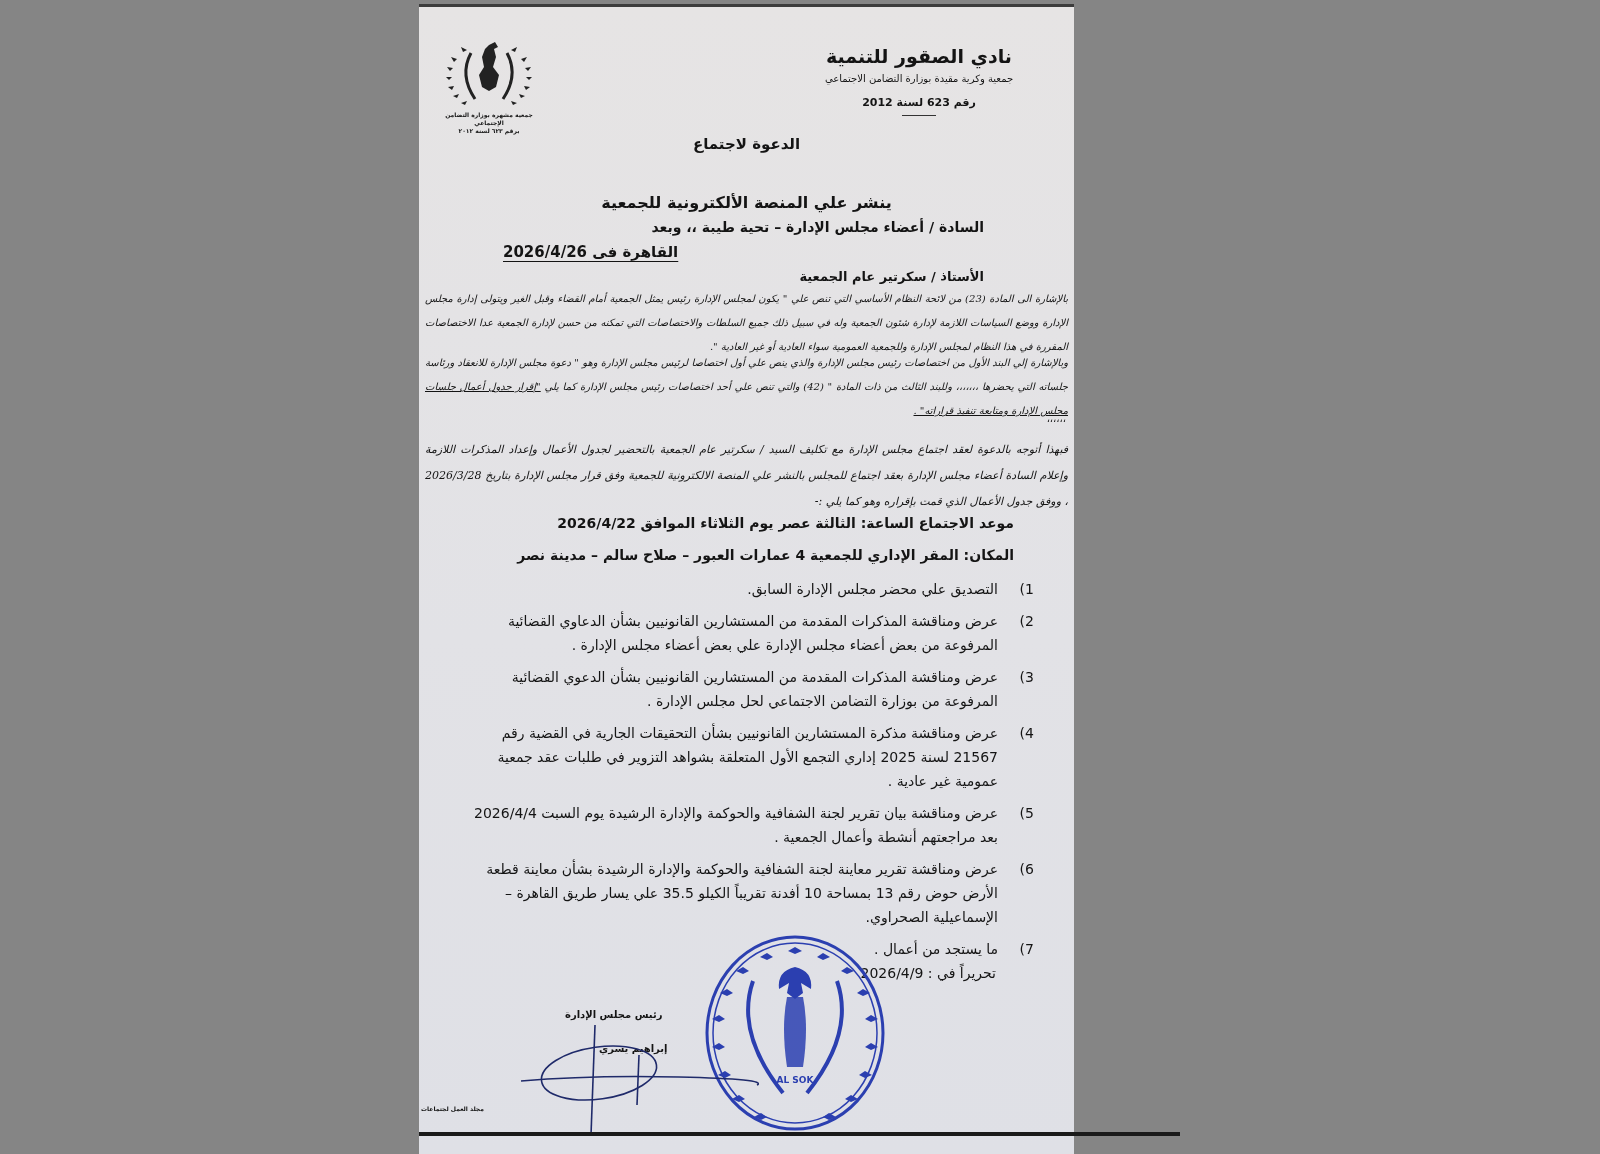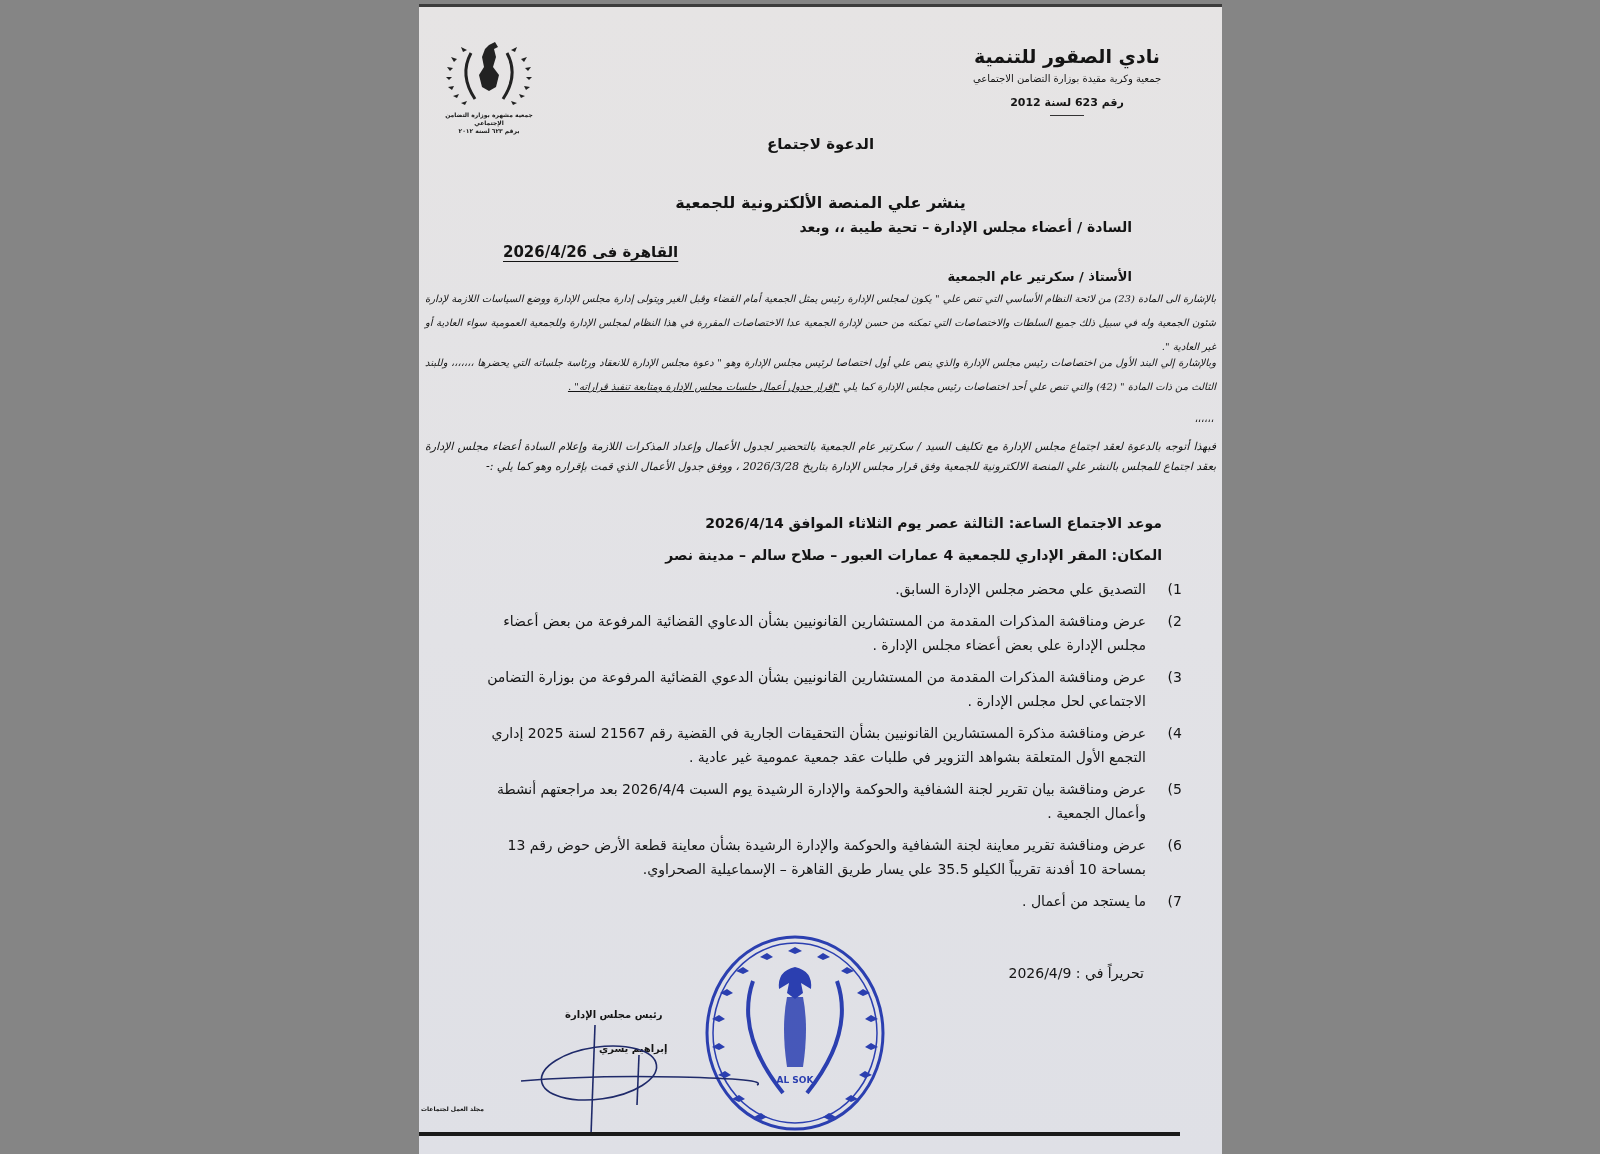--- a/index.html
+++ b/index.html
@@ -6,21 +6,21 @@
   body {
     width: 1600px; height: 1154px;
     background: #858585;
     position: relative;
     overflow: hidden;
     font-family: "DejaVu Sans", sans-serif;
   }
   .paper {
     position: absolute;
     left: 419px; top: 4px;
-    width: 803px; height: 1150px;
+    width: 655px; height: 1150px;
     background: linear-gradient(180deg, #e6e4e4 0%, #e2e2e6 55%, #dfe0e6 100%);
     border-top: 3px solid #3c3c3c;
     box-sizing: border-box;
     direction: rtl;
     color: #141414;
   }
   .bottom-bar {
     position: absolute; left: 419px; top: 1132px; width: 761px; height: 4px;
     background: #1a1a1a;
   }
@@ -45,21 +45,21 @@
 
   .addressee { right: 90px; top: 212px; font-size: 14px; font-weight: bold; }
   .cairo-date { left: 84px; top: 236px; font-size: 15px; font-weight: bold; text-decoration: underline; text-underline-offset: 4px; }
   .to-secretary { right: 90px; top: 262px; font-size: 13px; font-weight: bold; }
 
   .para { right: 6px; left: 6px; font-family: "DejaVu Serif", serif; font-size: 10px; line-height: 24px; text-align: justify; font-style: italic; }
   .p1 { top: 280px; }
   .p2 { top: 344px; }
   .p3 { top: 386px; }
   .ellipsis-line { right: 8px; top: 406px; font-size: 10px; font-family: "DejaVu Serif", serif; }
-  .p4 { top: 430px; font-size: 11px; line-height: 20px; }
+  .p4 { top: 430px; font-size: 11px; line-height: 26px; }
   .underlined { text-decoration: underline; }
 
   .meeting { right: 60px; font-size: 14px; font-weight: bold; }
   .m1 { top: 508px; }
   .m2 { top: 540px; }
 
   .agenda { right: 40px; left: 48px; top: 570px; margin: 0; padding: 0; list-style: none; font-size: 14px; line-height: 24px; }
   .agenda li { display: flex; margin-bottom: 8px; }
   .agenda .num { width: 36px; flex: 0 0 36px; text-align: right; }
   .agenda .txt { flex: 1; }
@@ -123,21 +123,21 @@
   <div class="abs to-secretary">الأستاذ / سكرتير عام الجمعية</div>
 
   <div class="abs para p1">بالإشارة الى المادة (23) من لائحة النظام الأساسي التي تنص علي " يكون لمجلس الإدارة رئيس يمثل الجمعية أمام القضاء وقبل الغير ويتولى إدارة مجلس الإدارة ووضع السياسات اللازمة لإدارة شئون الجمعية وله في سبيل ذلك جميع السلطات والاختصاصات التي تمكنه من حسن لإدارة الجمعية عدا الاختصاصات المقررة في هذا النظام لمجلس الإدارة وللجمعية العمومية سواء العادية أو غير العادية ".</div>
   <div class="abs para p2">
     <span>وبالإشارة إلي البند الأول من اختصاصات رئيس مجلس الإدارة والذي ينص علي أول اختصاصا لرئيس مجلس الإدارة وهو " دعوة مجلس الإدارة للانعقاد ورئاسة جلساته التي يحضرها ،،،،،،، وللبند الثالث من ذات المادة " (42) والتي تنص علي أحد اختصاصات رئيس مجلس الإدارة كما يلي</span>
     <span class="underlined">"إقرار جدول أعمال جلسات مجلس الإدارة ومتابعة تنفيذ قراراته" .</span>
   </div>
   <div class="abs ellipsis-line">،،،،،،</div>
   <div class="abs para p4">فبهذا أتوجه بالدعوة لعقد اجتماع مجلس الإدارة مع تكليف السيد / سكرتير عام الجمعية بالتحضير لجدول الأعمال وإعداد المذكرات اللازمة وإعلام السادة أعضاء مجلس الإدارة بعقد اجتماع للمجلس بالنشر علي المنصة الالكترونية للجمعية وفق قرار مجلس الإدارة بتاريخ 2026/3/28 ، ووفق جدول الأعمال الذي قمت بإقراره وهو كما يلي :-</div>
 
-  <div class="abs meeting m1">موعد الاجتماع الساعة: الثالثة  عصر يوم الثلاثاء الموافق 2026/4/14</div>
+  <div class="abs meeting m1">موعد الاجتماع الساعة: الثالثة  عصر يوم الثلاثاء الموافق 2026/4/22</div>
   <div class="abs meeting m2">المكان: المقر الإداري للجمعية 4 عمارات العبور – صلاح سالم – مدينة نصر</div>
 
   <ul class="abs agenda">
     <li>
         <span class="num">1)</span>
         <span class="txt">التصديق علي محضر مجلس الإدارة السابق.</span>
       </li>
     <li>
         <span class="num">2)</span>
         <span class="txt">عرض ومناقشة المذكرات المقدمة من المستشارين القانونيين بشأن الدعاوي القضائية المرفوعة من بعض أعضاء مجلس الإدارة علي بعض أعضاء مجلس الإدارة .</span>

